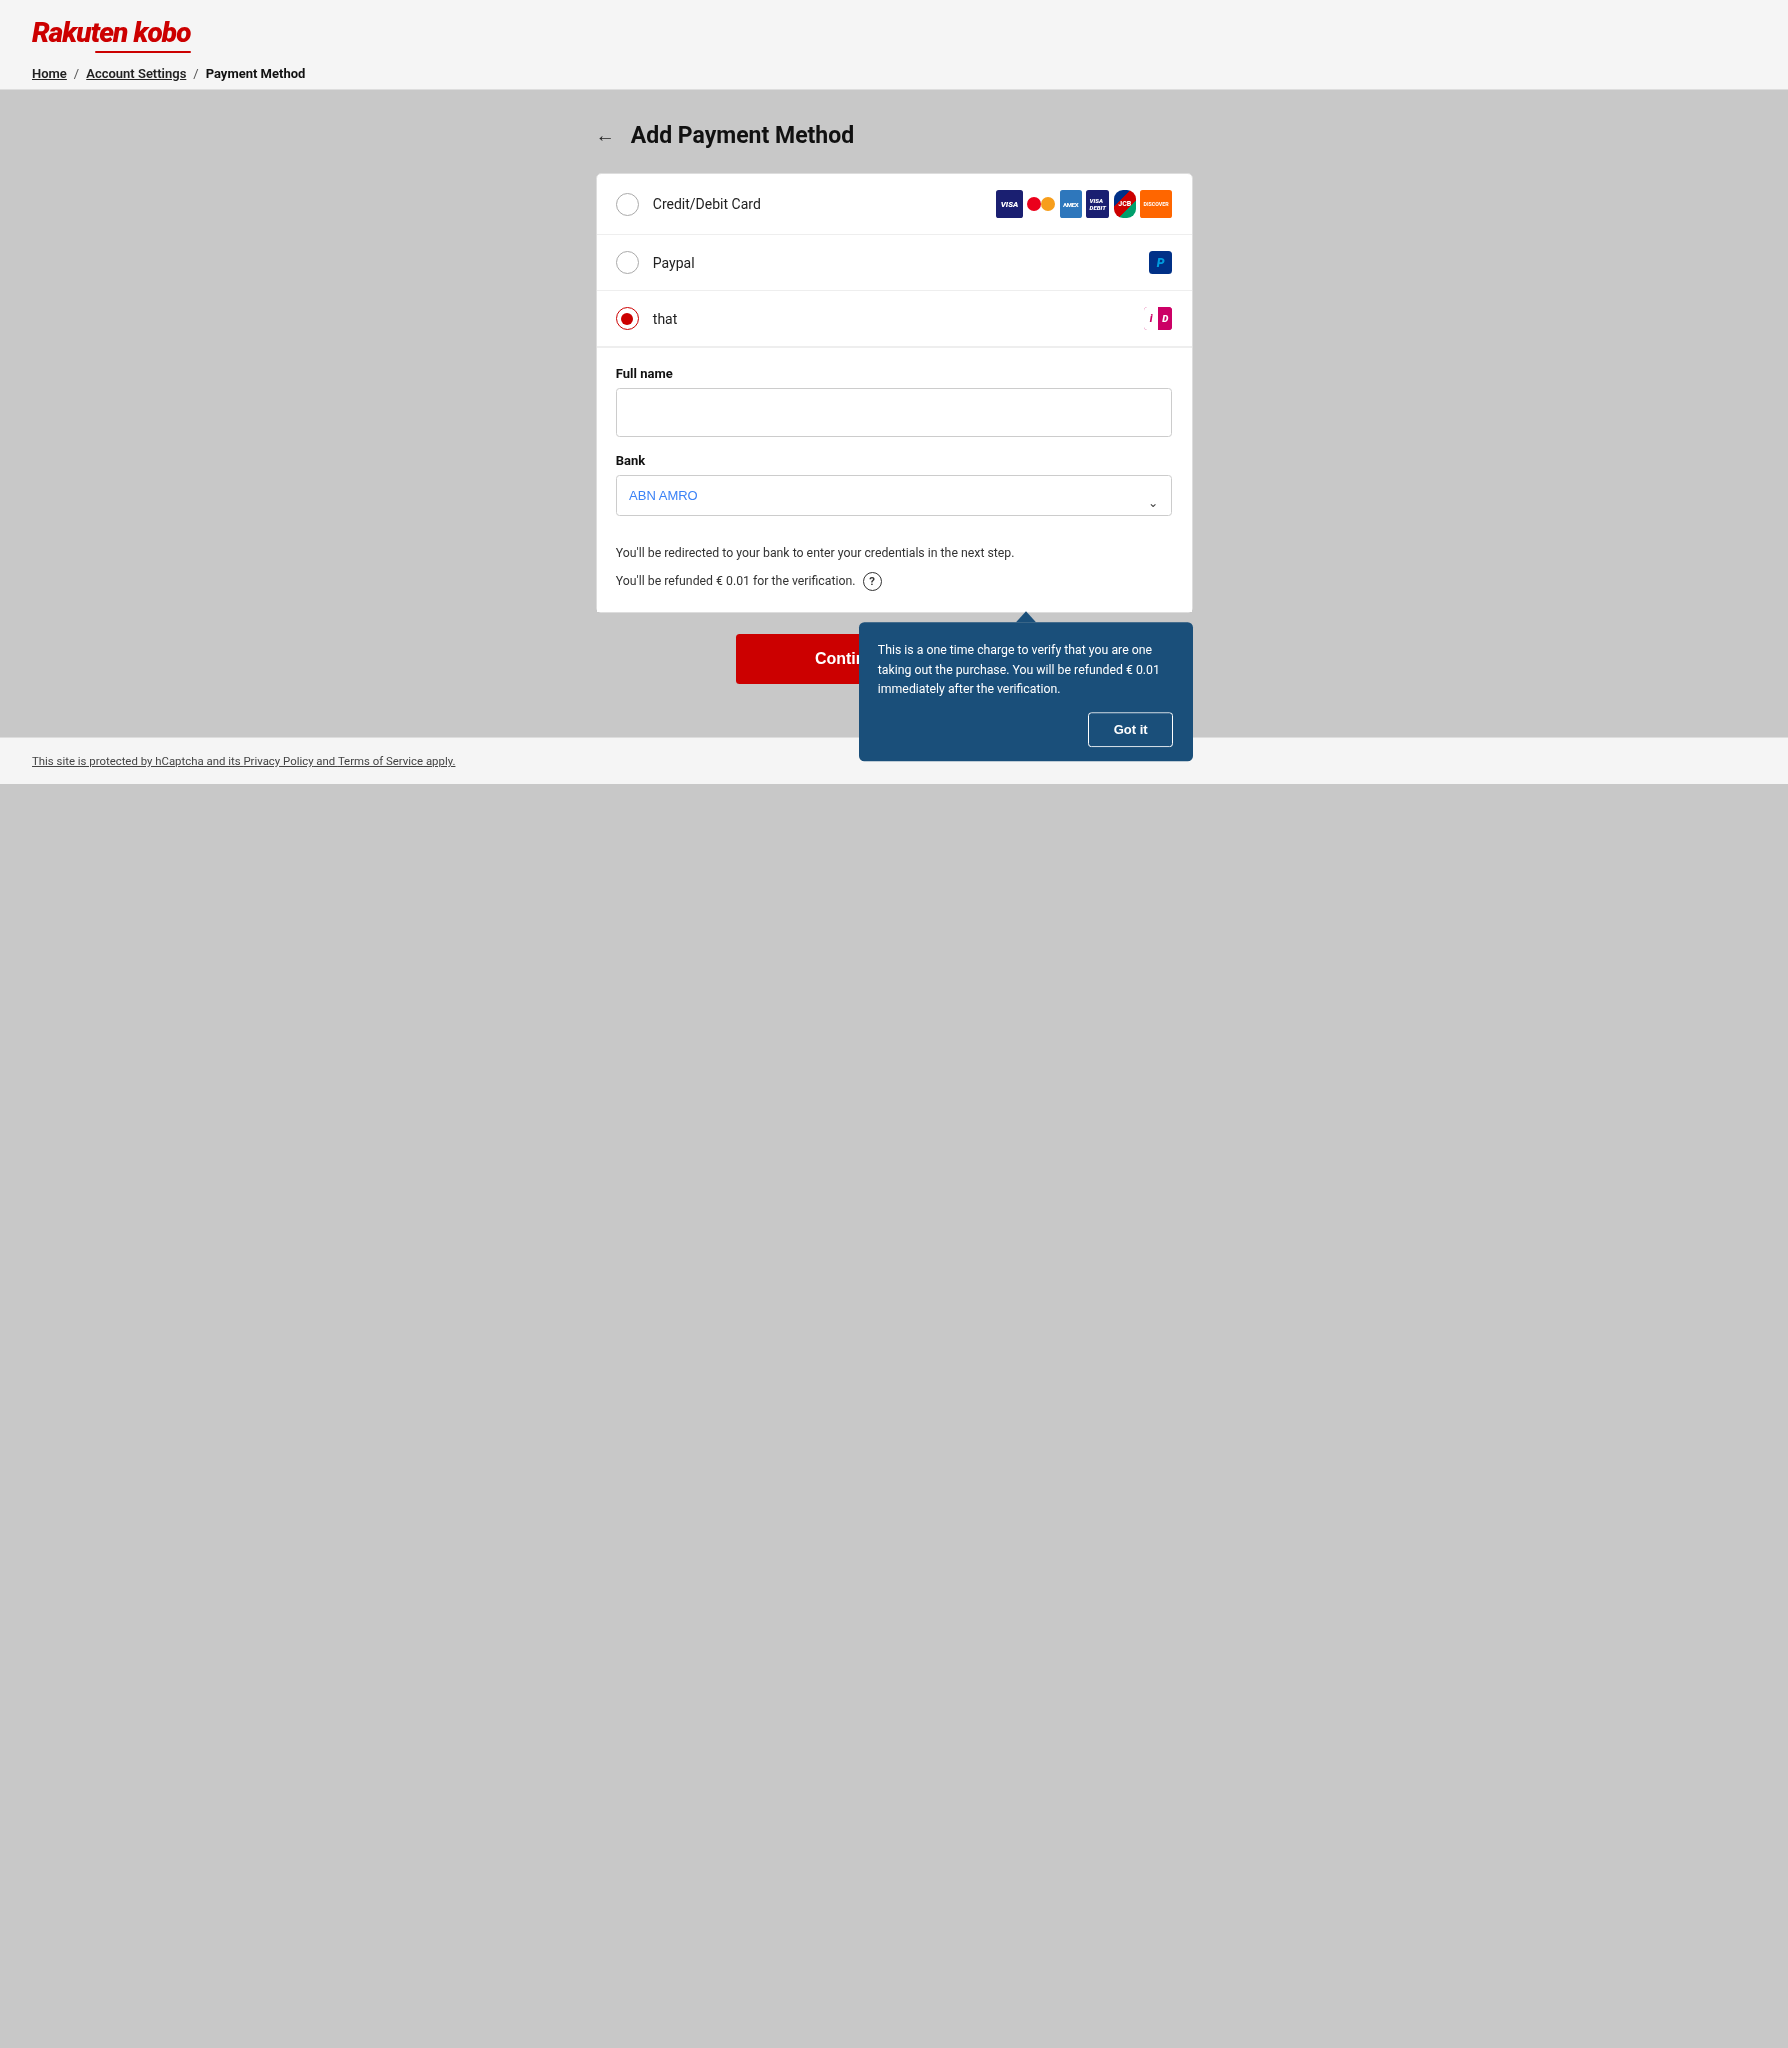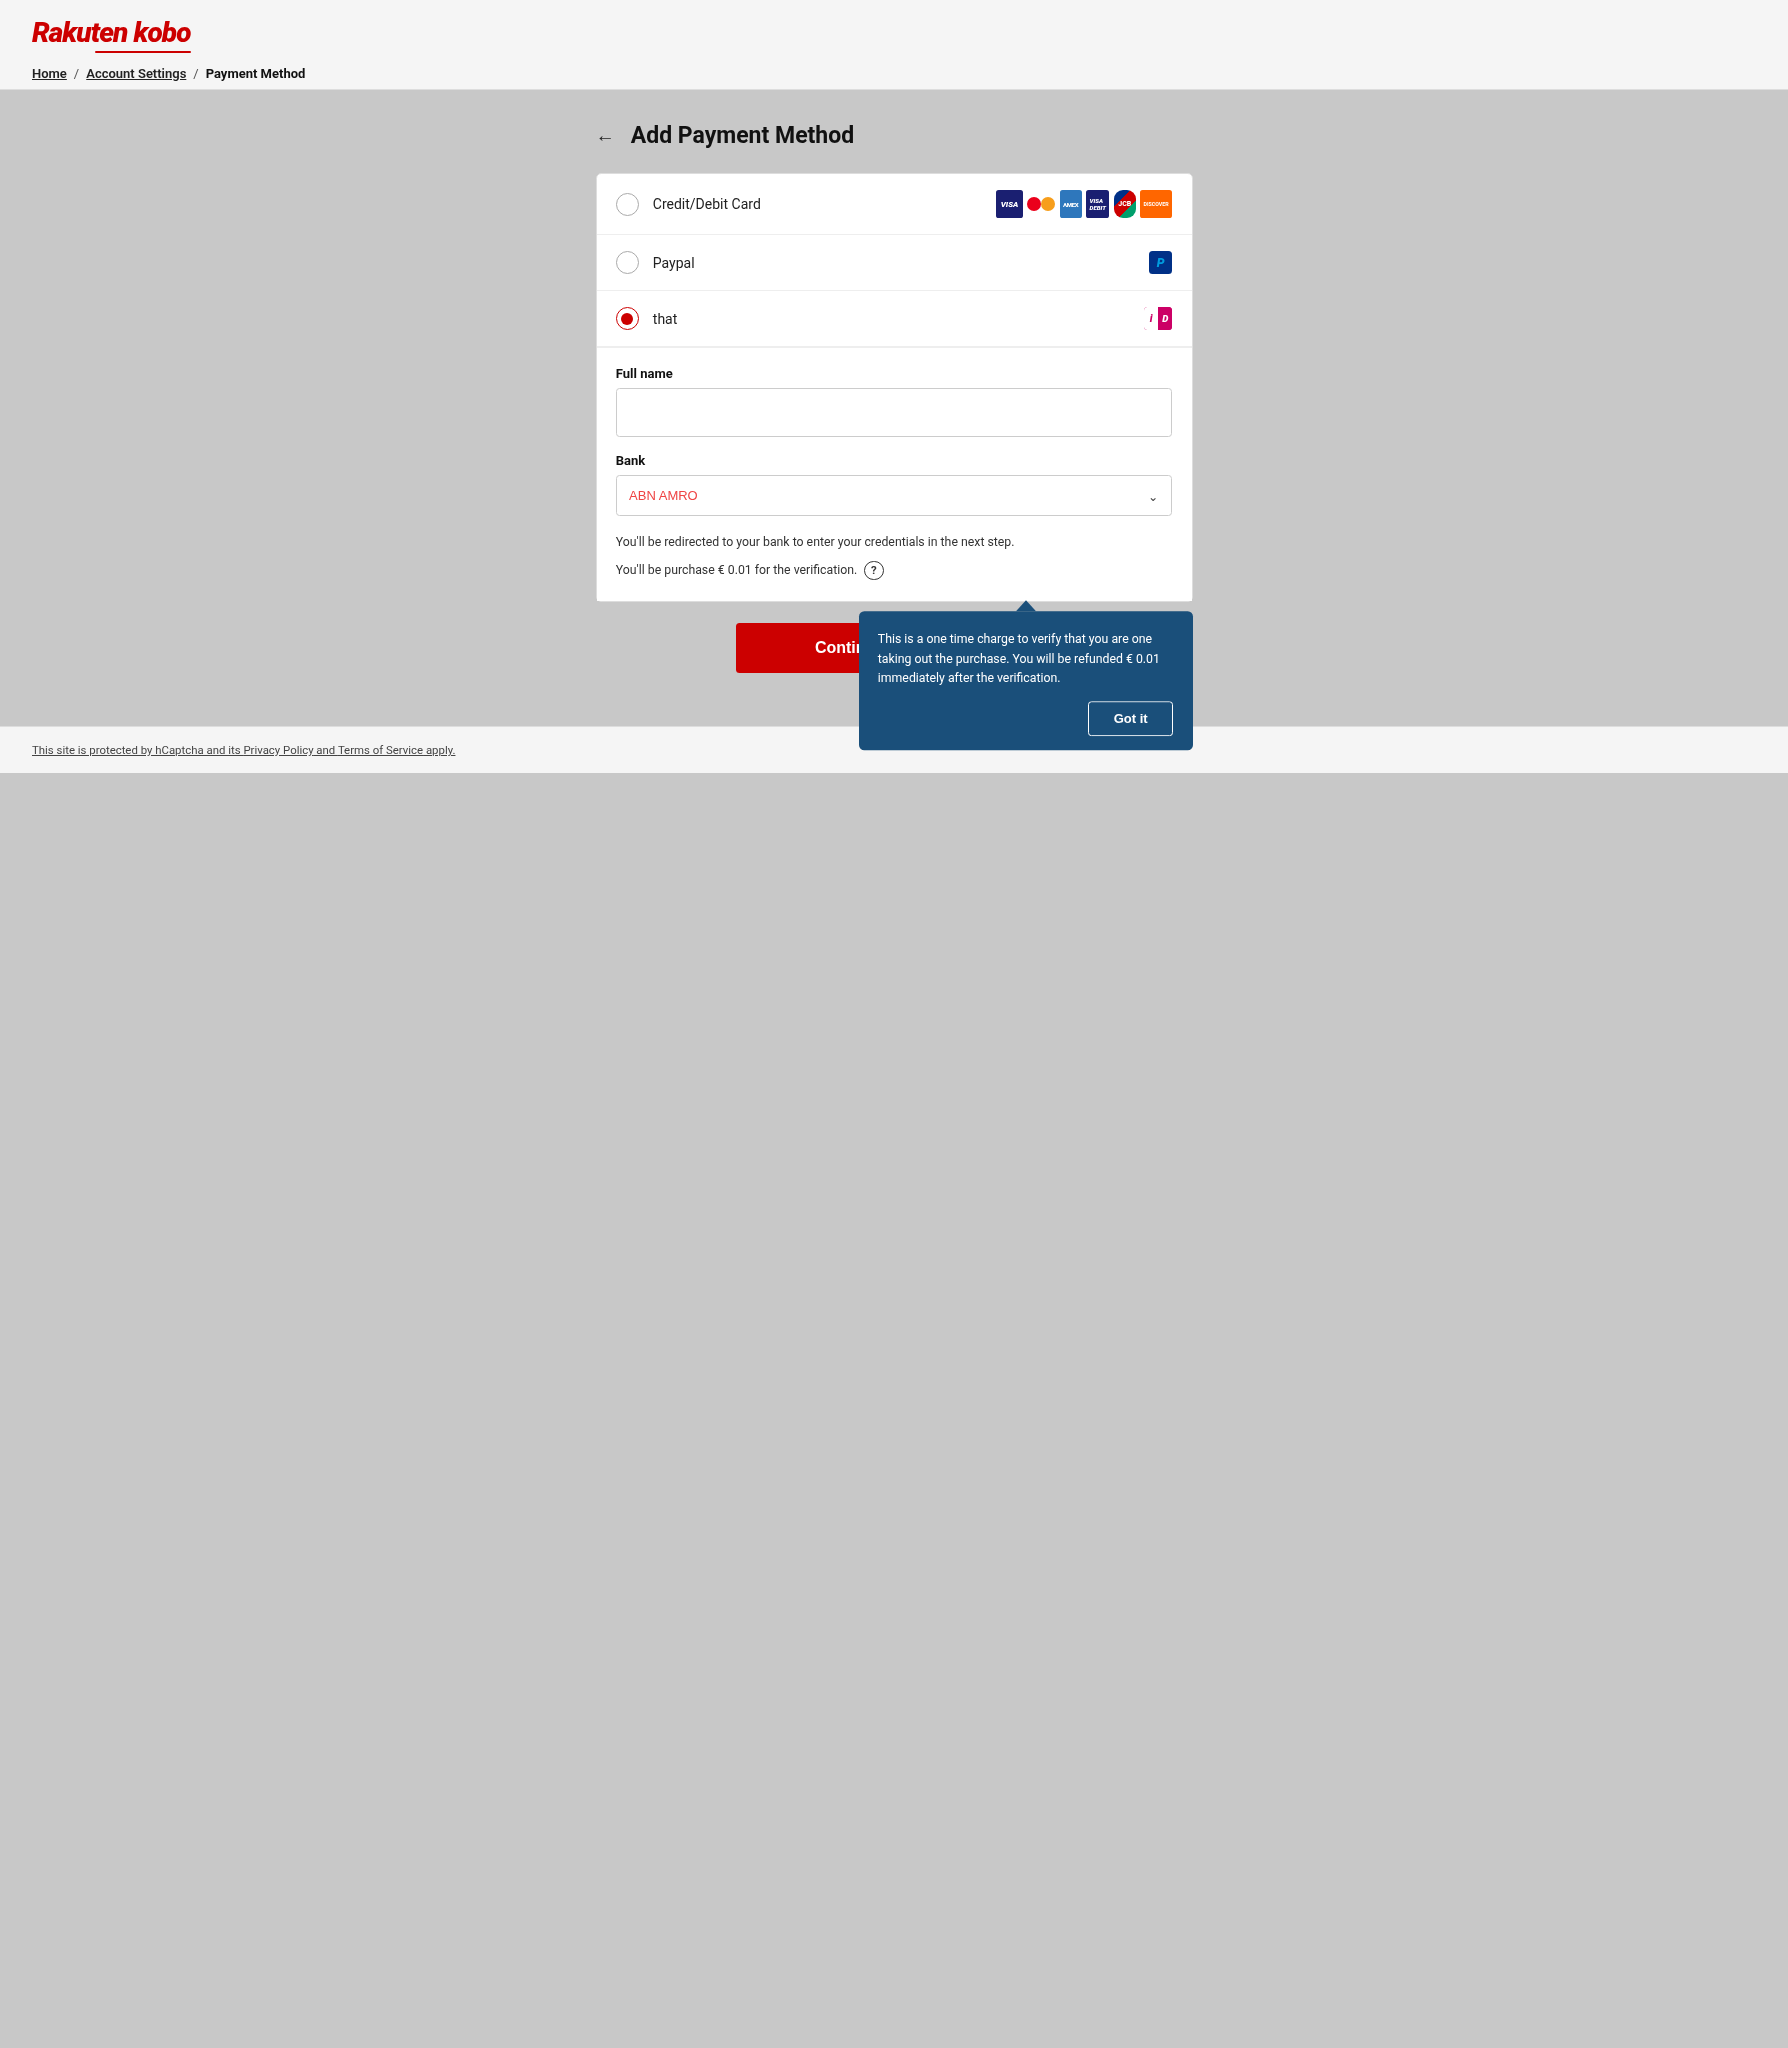--- a/index.html
+++ b/index.html
@@ -226,26 +226,26 @@
       outline: none;
       margin-bottom: 16px;
       background: #fff;
     }
     .bank-select {
       width: 100%;
       border: 1.3px solid #ccc;
       border-radius: 3.5px;
       padding: 12.3px 12.3px;
       font-size: 13px;
-      color: #ef4444;
+      color: #3b82f6;
       background: #fff;
       appearance: none;
       -webkit-appearance: none;
       outline: none;
-      margin-bottom: 3px;
+      margin-bottom: 14px;
       cursor: pointer;
       position: relative;
     }
     .select-wrapper {
       position: relative;
       margin-bottom: 14px;
     }
     .select-chevron {
       position: absolute;
       right: 14px;
@@ -466,21 +466,21 @@
           <option>RegioBank</option>
           <option>Triodos Bank</option>
           <option>Van Lanschot</option>
         </select>
         <span class="select-chevron">⌄</span>
       </div>
 
       <p class="redirect-text">You'll be redirected to your bank to enter your credentials in the next step.</p>
 
       <div class="charge-row">
-        <span class="charge-text">You'll be purchase € 0.01 for the verification.</span>
+        <span class="charge-text">You'll be refunded € 0.01 for the verification.</span>
         <span class="help-icon">?</span>
       </div>
     </div>
 
   </div>
 
   <div class="btn-tooltip-area">
     <button class="continue-btn">Continue with iDEAL</button>
 
     <div class="tooltip-wrapper">

